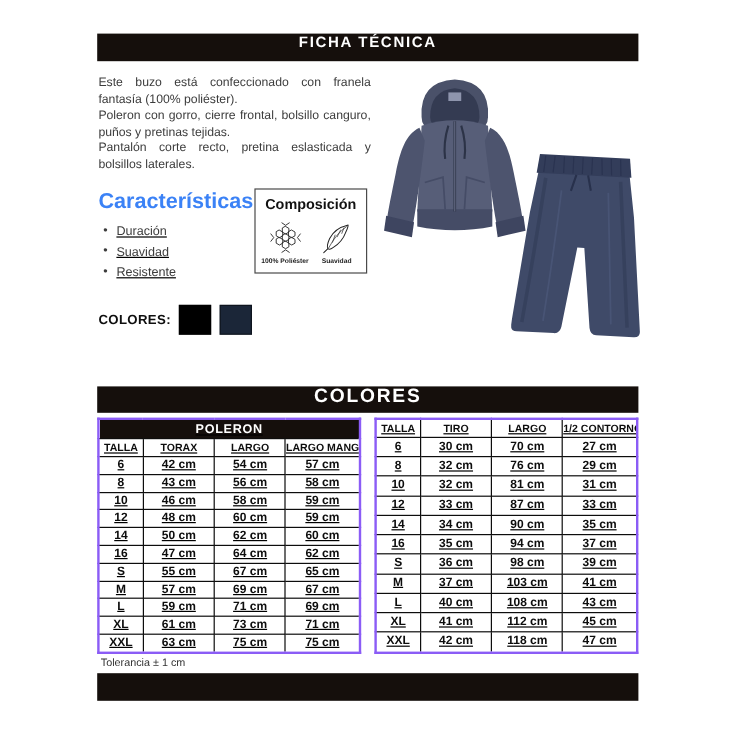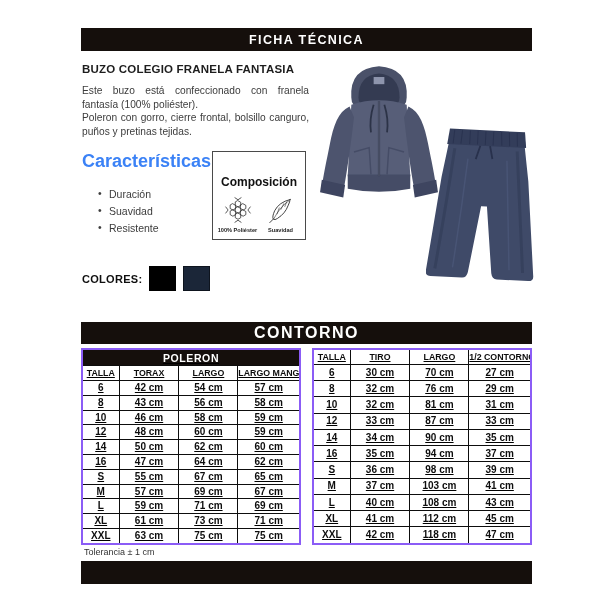--- a/index.html
+++ b/index.html
@@ -1,35 +1,35 @@
 <!DOCTYPE html>
 <html><head>
 <meta charset="utf-8">
 <style>
   html,body{margin:0;padding:0;background:#fff;}
   .page{position:relative;width:612px;height:612px;background:#fff;overflow:hidden;
         font-family:"Liberation Sans",sans-serif;}
   .bar{position:absolute;left:81px;width:451px;color:#fff;display:flex;
-       align-items:center;justify-content:center;font-weight:700;}
+       align-items:flex-start;justify-content:center;font-weight:700;}
   .topbar{top:28px;height:23px;font-size:12.5px;letter-spacing:1.4px;}
   .medidas-bar{top:322px;height:22px;font-size:16px;letter-spacing:1.5px;}
   .bottom-bar{position:absolute;left:81px;top:561px;width:451px;height:23px;}
 
   .left-col{position:absolute;left:82px;top:63px;width:227px;}
   .product-name{margin:0 0 9px;font-size:11.5px;font-weight:700;color:#1d1d1d;letter-spacing:.2px;}
   .desc p{margin:0;font-size:10.2px;line-height:13.5px;color:#3c3c3c;text-align:justify;}
 
   .feat-comp{display:flex;align-items:flex-start;margin-top:13px;}
   .features{width:106px;}
   .features h2{margin:0 0 9px;font-size:18px;font-weight:700;color:#3b82f6;}
-  .features ul{margin:16px;padding:0;list-style:none;}
+  .features ul{margin:4px;padding:0;list-style:none;text-decoration:underline;}
   .features li{position:relative;padding-left:11px;margin:0 0 5px;font-size:10.5px;color:#3c3c3c;}
   .features li::before{content:"\2022";position:absolute;left:0;top:-1px;}
 
-  .comp-box{margin-left:24px;border:1.5px solid #4a4a4a;width:80px;padding:23px 6px 6px;}
+  .comp-box{margin-left:24px;border:1.5px solid #4a4a4a;width:80px;padding:5px 6px 6px;}
   .comp-box h3{margin:0;font-size:12px;font-weight:700;text-align:center;color:#111;}
   .comp-items{display:flex;justify-content:space-between;margin-top:7px;}
   .comp-item{display:flex;flex-direction:column;align-items:center;width:37px;}
   .comp-item svg{width:30px;height:28px;}
   .comp-label{font-size:5.6px;font-weight:700;color:#222;margin-top:3px;white-space:nowrap;}
 
   .colors-row{display:flex;align-items:center;margin-top:16px;}
   .colors-label{font-size:11px;font-weight:700;color:#0f0f0f;letter-spacing:.3px;}
   .swatch{width:27px;height:25px;margin-left:7px;border:1px solid rgba(0,0,0,.45);box-sizing:border-box;}
   .swatch:first-of-type{margin-left:11px;}
@@ -51,25 +51,25 @@
 </head>
 <body>
 
 <div class="page">
 
   <div class="bar topbar" style="background: rgb(21, 15, 12);">
     <span>FICHA TÉCNICA</span>
   </div>
 
   <div class="left-col">
-    <h1 class="product-name">BUZO COLEGIO FRANELA FANTASIA</h1>
 
     <div class="desc">
       <p>Este buzo está confeccionado con franela fantasía (100% poliéster).</p>
       <p>Poleron con gorro, cierre frontal, bolsillo canguro, puños y pretinas tejidas.</p>
+      <p>Pantalón corte recto, pretina eslasticada y bolsillos laterales.</p>
     </div>
 
     <div class="feat-comp">
       <div class="features">
         <h2>Características</h2>
         <ul>
           <li>Duración</li>
           <li>Suavidad</li>
           <li>Resistente</li>
         </ul>
@@ -146,21 +146,21 @@
         <path d="M44 40 Q40 95 34 152" stroke="#4c587a" stroke-width="1.5" fill="none" opacity="0.75"></path>
         <path d="M84 40 Q88 95 92 152" stroke="#4c587a" stroke-width="1.5" fill="none" opacity="0.75"></path>
         <path d="M24 10 L101 10 L103 26 L22 26 Z" fill="#333d5a"></path>
         <path d="M29 11 L28 25 M37 11 L36 25 M45 11 L45 25 M53 11 L53 25 M61 11 L61 25 M69 11 L69 25 M77 11 L78 25 M85 11 L86 25 M93 11 L94 25" stroke="#2a3350" stroke-width="1"></path>
         <path d="M56 26 l-4 14 M66 26 l3 13" stroke="#28314c" stroke-width="1.8" fill="none"></path>
       </g>
     </svg>
   </div>
 
   <div class="bar medidas-bar" style="background: rgb(21, 15, 12);">
-    <span>CONTORNO</span>
+    <span>COLORES</span>
   </div>
 
   <div class="tables-row">
     <table class="size-table">
         <colgroup>
           <col class="c0">
           <col class="c1">
           <col class="c2">
           <col class="c3">
         </colgroup>

